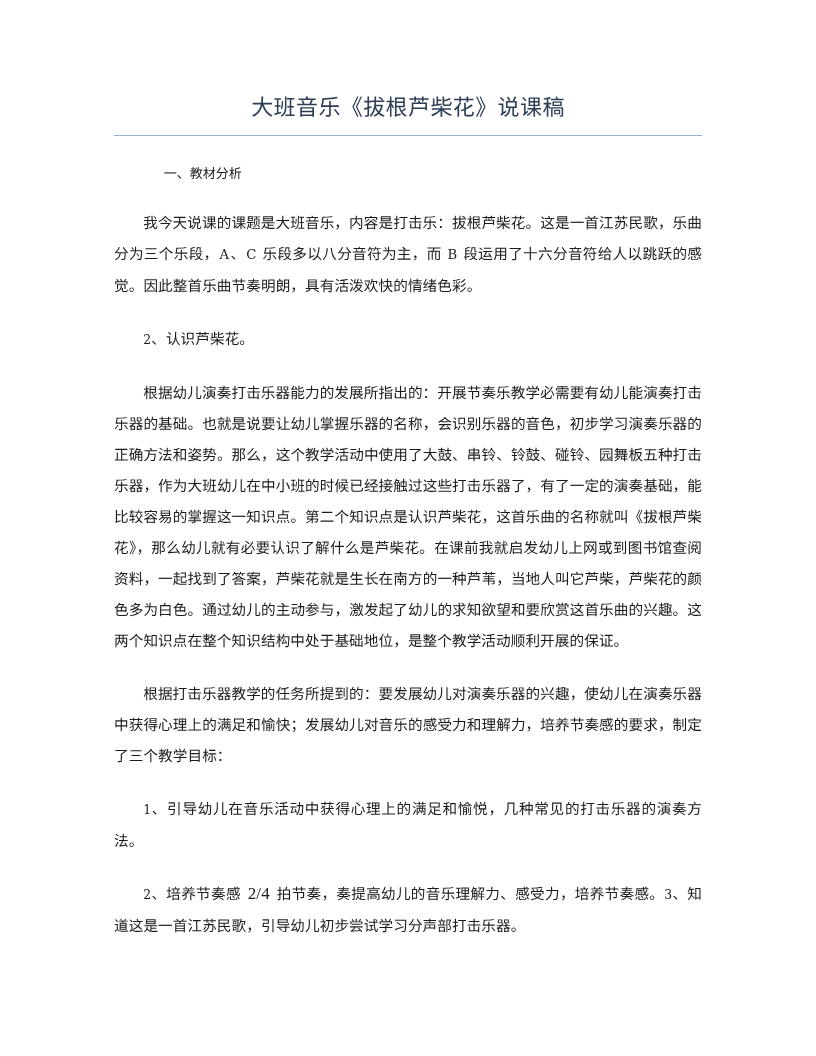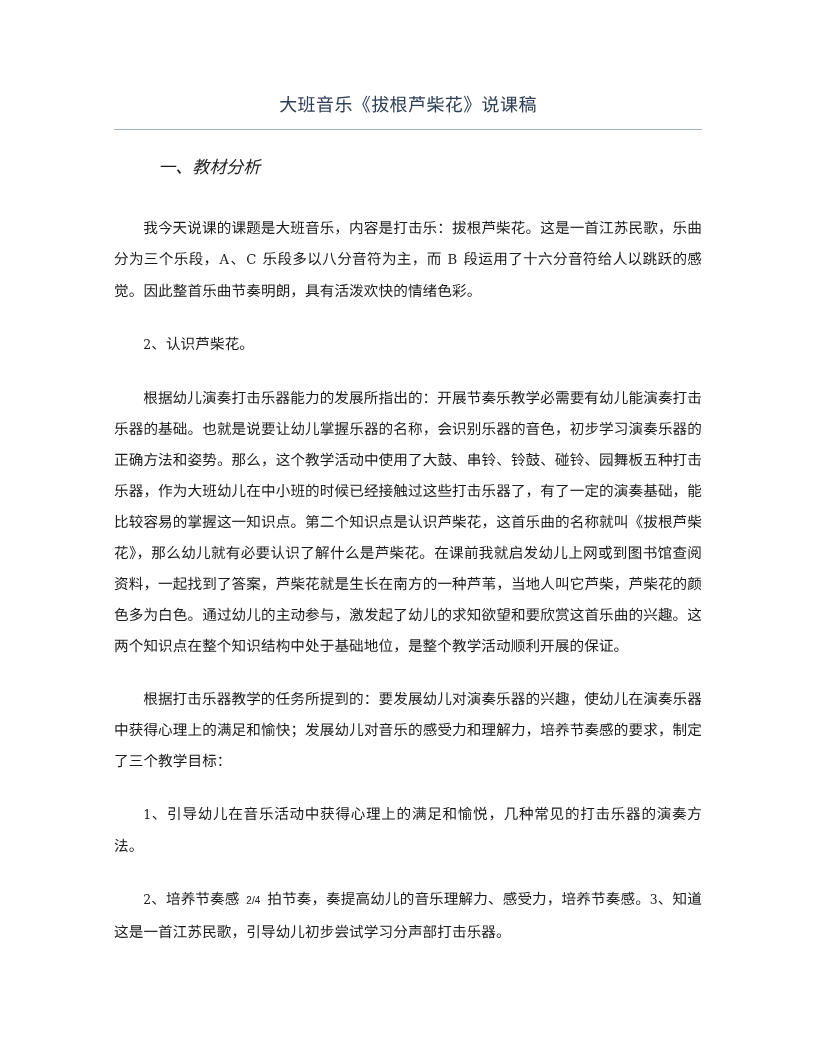--- a/index.html
+++ b/index.html
@@ -29,21 +29,21 @@
     left: 114px;
     top: 0;
     width: 588px;
   }
 
   
   .doc-title {
     margin: 0;
     padding-top: 92px;
     text-align: center;
-    font-size: 18px;
+    font-size: 22px;
     font-weight: 400;
     line-height: 1.45;
     color: #2e3f55;
     letter-spacing: 0.4px;
     font-family: "DejaVu Sans", "Liberation Sans", sans-serif;
   }
   .title-rule {
     margin-top: 11px;
     margin-bottom: 0;
     height: 0;
@@ -62,45 +62,44 @@
     line-height: 31px;
     color: #1b1b1b;
     text-align: justify;
     text-justify: inter-ideograph;
     letter-spacing: 0.1px;
     word-break: break-all;
   }
   p.indent {
     text-indent: 2em;
   }
-  p.gap-md { margin-top: 29px; }
+  p.gap-md { margin-top: 18px; }
   p.gap-lg { margin-top: 22px; }
 
   .heading-line {
-    margin: 0;
-    font-size: 17px;
+    margin: 16px;
+    font-size: 13px;
     line-height: 31px;
     color: #1b1b1b;
     text-indent: 2.6em;
-    font-style: italic;
   }
 
   
   .num {
     font-family: "DejaVu Serif", "Liberation Serif", serif;
     font-size: 12.4px;
   }
   .lat {
     font-family: "DejaVu Serif", "Liberation Serif", serif;
     font-size: 13.2px;
     padding: 0 1px;
   }
   .frac {
-    font-family: Liberation Sans, sans-serif;
-    font-size: 10px;
+    font-family: Liberation Serif, serif;
+    font-size: 17px;
     padding: 0 2px;
   }
 </style>
 </head>
 <body>
 
 <div class="page">
   <div class="content">
 
     <h1 class="doc-title">大班音乐《拔根芦柴花》说课稿</h1>

